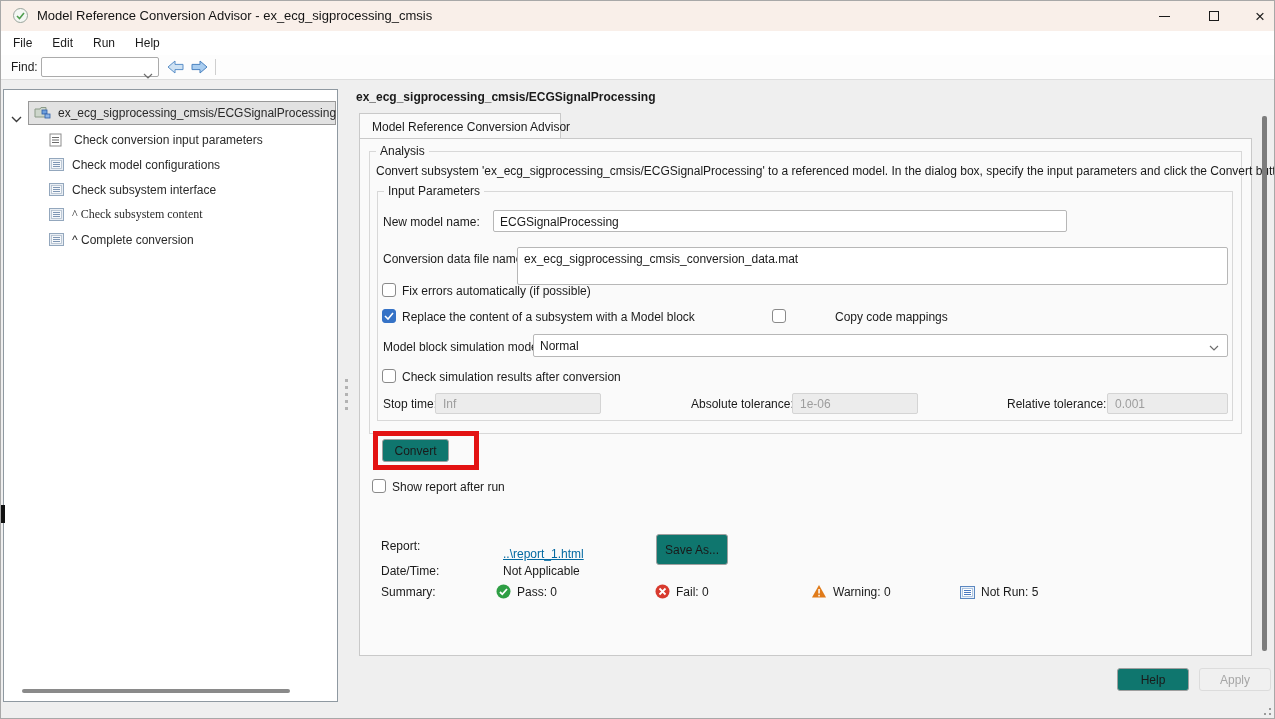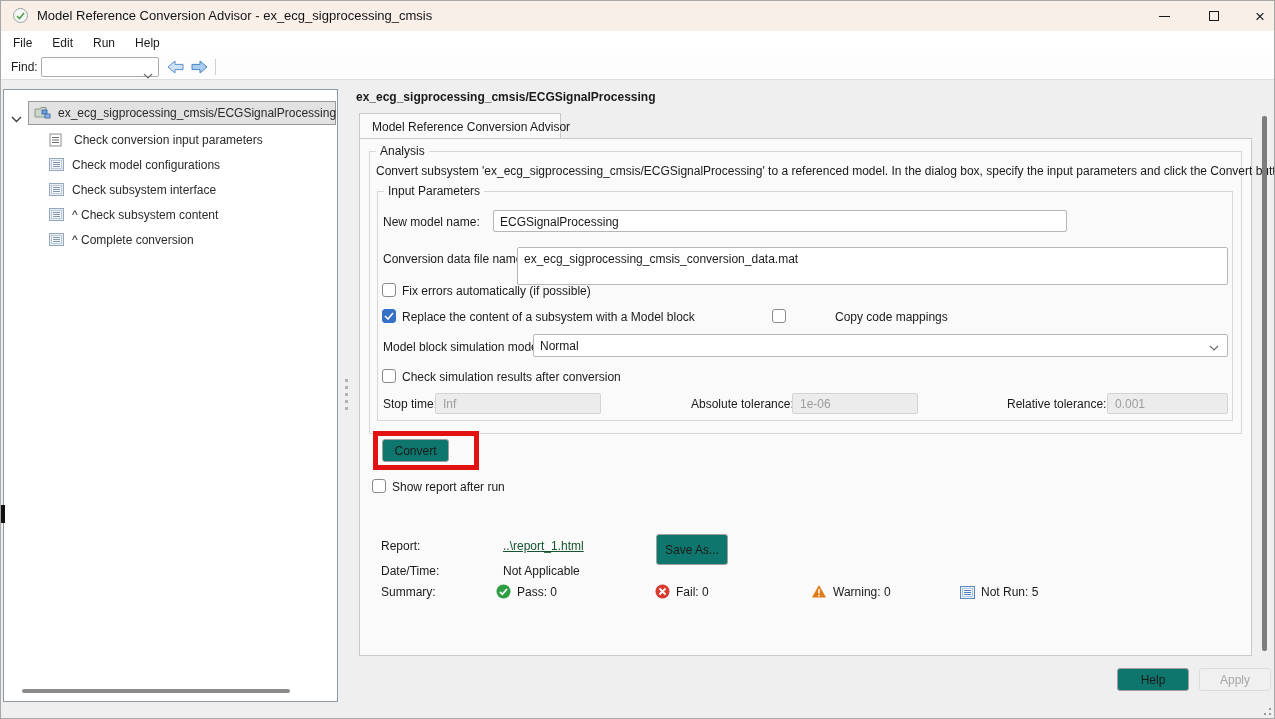--- a/index.html
+++ b/index.html
@@ -36,21 +36,21 @@
   .group-label{position:absolute;top:-8px;left:6px;background:#fafafa;padding:0 4px;font-size:12px;color:#1a1a1a;white-space:nowrap;}
   .field{background:#fff;border:1px solid #b7b7b7;border-radius:2px;box-sizing:border-box;}
   .field input{position:absolute;left:4px;top:1px;right:4px;height:17px;border:none;outline:none;font-size:12px;font-family:"Liberation Sans",sans-serif;background:transparent;color:#1a1a1a;width:calc(100% - 8px);}
   .field-disabled{background:#ececec;border:1px solid #d4d4d4;border-radius:2px;box-sizing:border-box;}
   .field-disabled input{position:absolute;left:5px;top:1px;height:16px;border:none;outline:none;font-size:12px;font-family:"Liberation Sans",sans-serif;background:transparent;color:#9d9d9d;width:calc(100% - 10px);}
   .select{background:#fff;border:1px solid #b7b7b7;border-radius:2px;box-sizing:border-box;display:flex;align-items:center;justify-content:space-between;padding:0 8px 0 6px;cursor:default;}
   .checkbox{width:14px;height:14px;border:1px solid #8a8a8a;border-radius:3px;background:#fff;box-sizing:border-box;display:flex;align-items:center;justify-content:center;}
   .checkbox.checked{background:#3572c6;border-color:#3572c6;}
   .btn{background:#0f766e;border:1px solid #9f9f9f;border-radius:3px;box-sizing:border-box;display:flex;align-items:center;justify-content:center;font-size:12px;color:#1a1a1a;cursor:default;}
   .btn.disabled{background:#f0f0f0;border-color:#dcdcdc;color:#a6a6a6;}
-  .link{font-size:12px;color:#14532d;text-decoration:underline;white-space:nowrap;cursor:pointer;}
+  .link{font-size:12px;color:#0369a1;text-decoration:underline;white-space:nowrap;cursor:pointer;margin-top:8px;}
   .red-box{border:5px solid #e31212;box-sizing:border-box;}
   .vscroll-thumb{left:1261px;top:115px;width:5px;height:535px;background:#7d7d7d;border-radius:2px;}
   .grip2{width:2px;height:2px;background:#9a9a9a;position:absolute;}
 </style>
 </head>
 <body>
 
 <div class="window">
 
   <div class="abs titlebar">
@@ -161,21 +161,21 @@
     <div class="abs tree-item" style="top:112px;">
       <span style="margin-left:45px;display:inline-flex;">
         <svg width="15" height="13" viewBox="0 0 15 13">
           <rect x="0.5" y="0.5" width="14" height="12" fill="#e9eef4" stroke="#93a7bd" stroke-width="1"></rect>
           <rect x="2.5" y="2.5" width="10" height="8" fill="#f6f8fa" stroke="#aebccb" stroke-width="0.8"></rect>
           <line x1="4" y1="4.5" x2="11" y2="4.5" stroke="#7e96b4" stroke-width="1"></line>
           <line x1="4" y1="6.5" x2="11" y2="6.5" stroke="#7e96b4" stroke-width="1"></line>
           <line x1="4" y1="8.5" x2="11" y2="8.5" stroke="#7e96b4" stroke-width="1"></line>
         </svg>
       </span>
-      <span class="tree-label" style="margin-left:8px;">^ Check subsystem content</span>
+      <span class="tree-label" style="margin-left:8px;font-family:Liberation Serif, serif;">^ Check subsystem content</span>
     </div>
 
     <div class="abs tree-item" style="top:137px;">
       <span style="margin-left:45px;display:inline-flex;">
         <svg width="15" height="13" viewBox="0 0 15 13">
           <rect x="0.5" y="0.5" width="14" height="12" fill="#e9eef4" stroke="#93a7bd" stroke-width="1"></rect>
           <rect x="2.5" y="2.5" width="10" height="8" fill="#f6f8fa" stroke="#aebccb" stroke-width="0.8"></rect>
           <line x1="4" y1="4.5" x2="11" y2="4.5" stroke="#7e96b4" stroke-width="1"></line>
           <line x1="4" y1="6.5" x2="11" y2="6.5" stroke="#7e96b4" stroke-width="1"></line>
           <line x1="4" y1="8.5" x2="11" y2="8.5" stroke="#7e96b4" stroke-width="1"></line>

